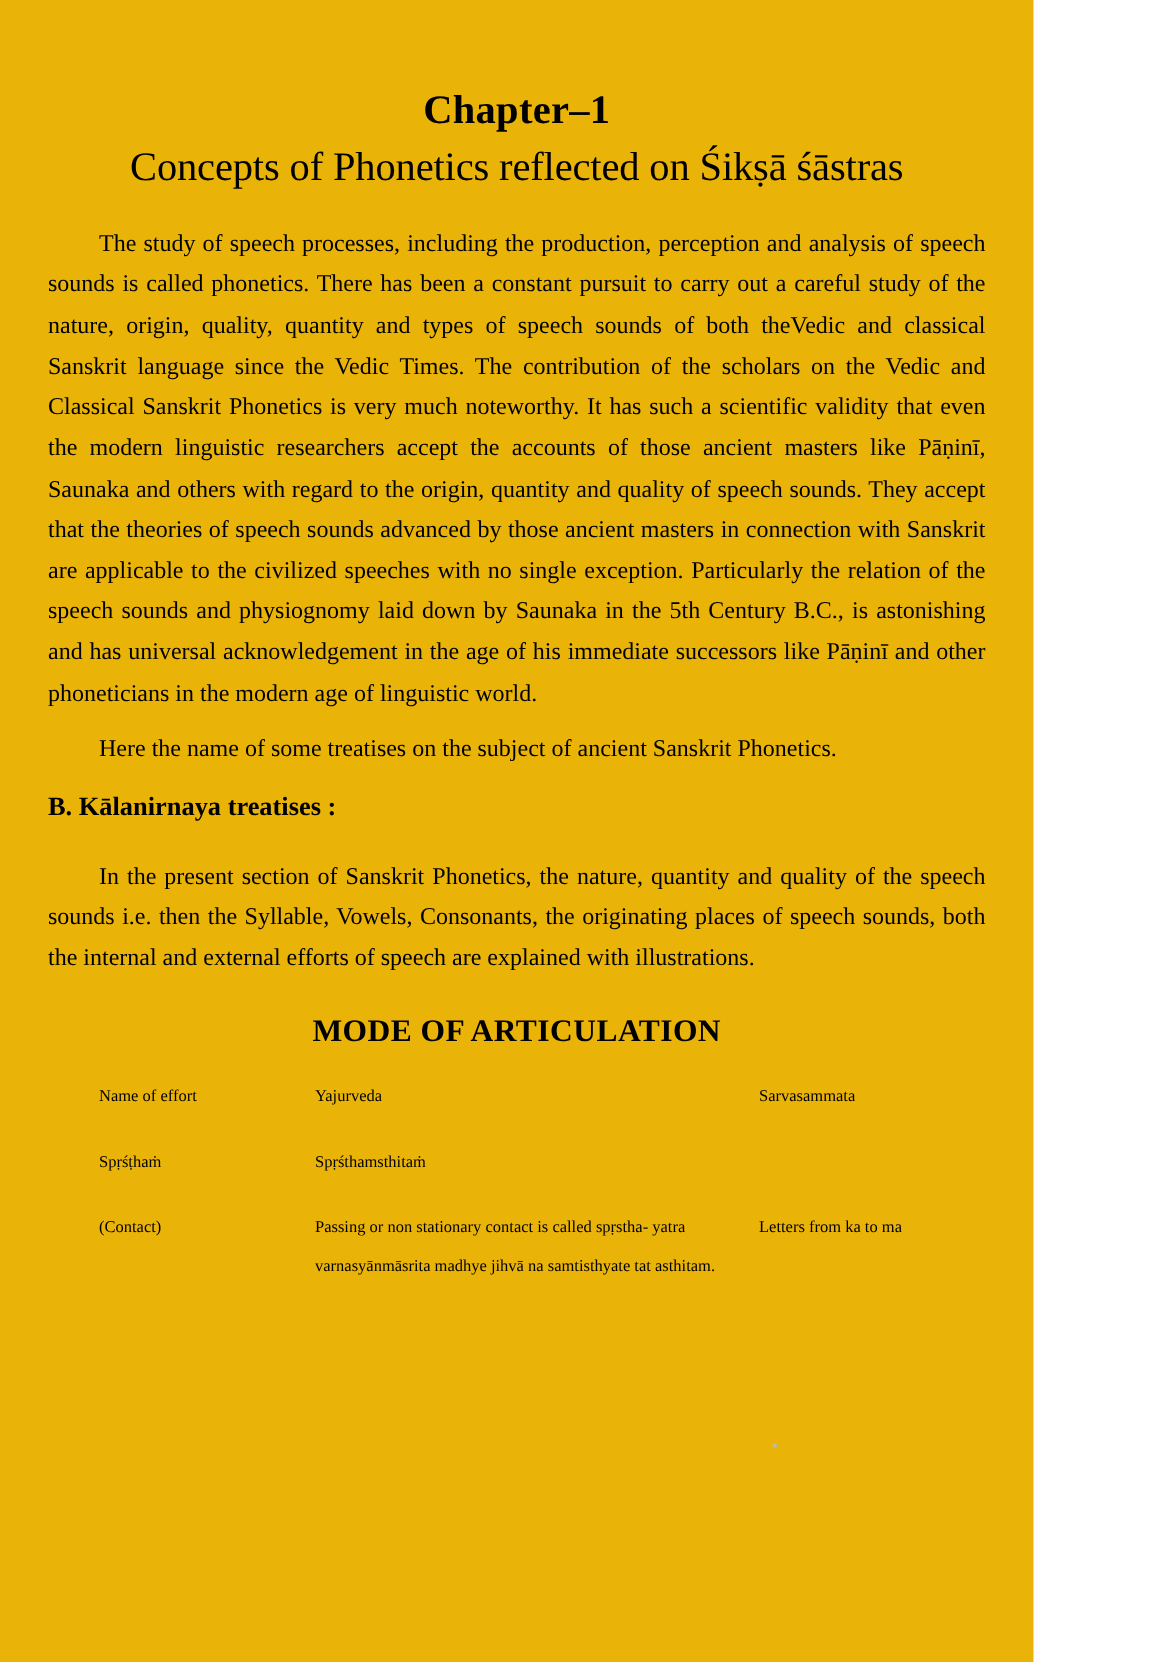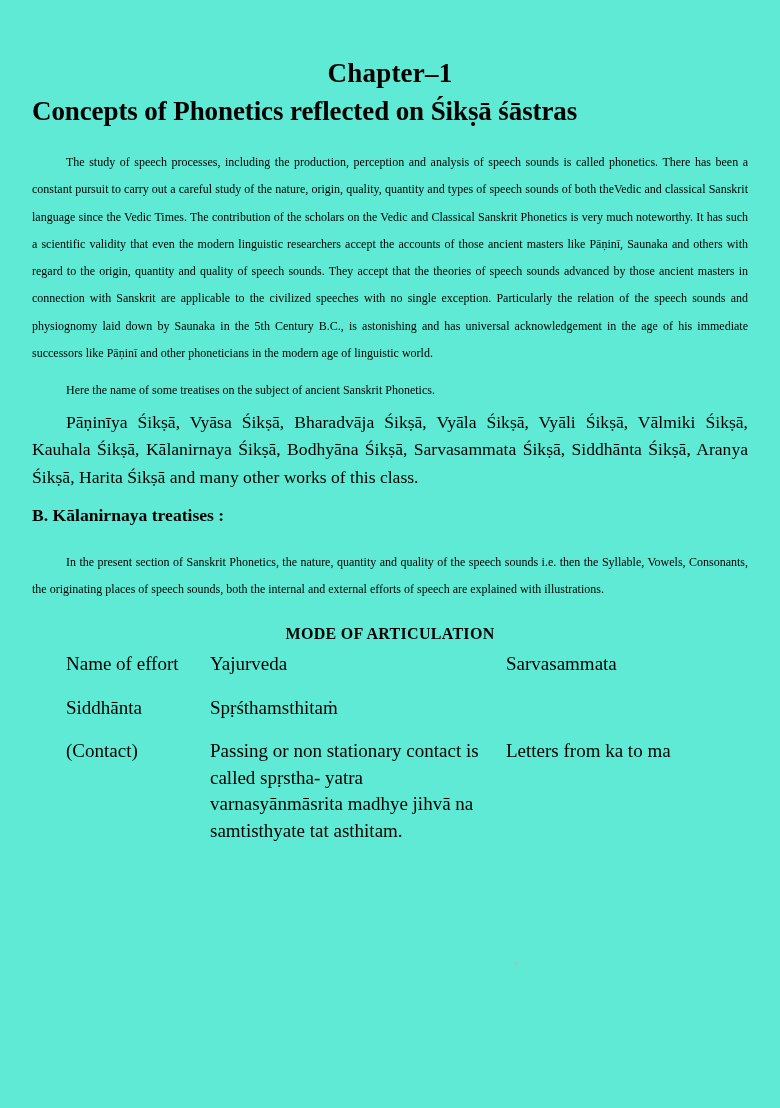--- a/index.html
+++ b/index.html
@@ -11,53 +11,54 @@
   body {
     width: 780px;
     height: 1108px;
     font-family: "Liberation Serif", "DejaVu Serif", serif;
     color: #000000;
     overflow: hidden;
   }
 
   .page {
     position: relative;
-    width: 780px;
+    width: 689px;
     height: 1108px;
-    background: #5eead4;
+    background: #eab308;
     box-sizing: border-box;
     padding: 0 32px;
   }
 
   
   .chapter-label {
     text-align: center;
     font-size: 27px;
     font-weight: bold;
     letter-spacing: 0.2px;
     margin: 0;
     padding-top: 58px;
     line-height: 1.12;
   }
   .chapter-title {
+    text-align: center;
     font-size: 27px;
-    font-weight: bold;
+    font-weight: normal;
     margin: 0;
     padding-top: 8px;
     line-height: 1.15;
     letter-spacing: -0.1px;
   }
 
   
   .body-block {
     margin-top: 22px;
   }
   p.para {
     margin: 0;
-    font-size: 12px;
+    font-size: 16px;
     line-height: 27.2px;
     text-align: justify;
     text-justify: inter-word;
     text-indent: 34px;
     hyphens: none;
   }
   p.para + p.para {
     margin-top: 10px;
   }
   p.para.tight {
@@ -76,33 +77,33 @@
     margin: 5px 0 0 0;
     font-size: 17.6px;
     line-height: 27.2px;
     text-align: justify;
     text-indent: 34px;
   }
 
   
   .section-heading {
     text-align: center;
-    font-size: 16px;
+    font-size: 21px;
     font-weight: bold;
     margin: 0;
     padding-top: 22px;
     letter-spacing: 0.3px;
   }
 
   
   table.mode-table {
     width: 100%;
     border-collapse: collapse;
-    margin-top: 9px;
-    font-size: 19px;
+    margin-top: 19px;
+    font-size: 11px;
     table-layout: fixed;
   }
   table.mode-table th,
   table.mode-table td {
     border: none;
     padding: 0;
     vertical-align: top;
     font-weight: normal;
     text-align: left;
   }
@@ -146,42 +147,41 @@
 
   <h2 class="chapter-title">Concepts of Phonetics reflected on Śikṣā śāstras</h2>
 
   <div class="body-block">
 
     <p class="para">The study of speech processes, including the production, perception and analysis of speech sounds is called phonetics. There has been a constant pursuit to carry out a careful study of the nature, origin, quality, quantity and types of speech sounds of both theVedic and classical Sanskrit language since the Vedic Times. The contribution of the scholars on the Vedic and Classical Sanskrit Phonetics is very much noteworthy. It has such a scientific validity that even the modern linguistic researchers accept the accounts of those ancient masters like Pāṇinī, Saunaka and others with regard to the origin, quantity and quality of speech sounds. They accept that the theories of speech sounds advanced by those ancient masters in connection with Sanskrit are applicable to the civilized speeches with no single exception. Particularly the relation of the speech sounds and physiognomy laid down by Saunaka in the 5th Century B.C., is astonishing and has universal acknowledgement in the age of his immediate successors like Pāṇinī and other phoneticians in the modern age of linguistic world.</p>
 
     <p class="para tight">Here the name of some treatises on the subject of ancient Sanskrit Phonetics.</p>
 
 
-    <p class="list-para">Pāṇinīya Śikṣā, Vyāsa Śikṣā, Bharadvāja Śikṣā, Vyāla Śikṣā, Vyāli Śikṣā, Vālmiki Śikṣā, Kauhala Śikṣā, Kālanirnaya Śikṣā, Bodhyāna Śikṣā, Sarvasammata Śikṣā, Siddhānta Śikṣā, Aranya Śikṣā, Harita Śikṣā and many other works of this class.</p>
 
     <h3 class="sub-head">B. Kālanirnaya treatises :</h3>
 
 
     <p class="para tight">In the present section of Sanskrit Phonetics, the nature, quantity and quality of the speech sounds i.e. then the Syllable, Vowels, Consonants, the originating places of speech sounds, both the internal and external efforts of speech are explained with illustrations.</p>
 
   </div>
 
   <h3 class="section-heading">MODE OF ARTICULATION</h3>
 
   <table class="mode-table">
     <thead>
       <tr>
         <th class="col-name">Name of effort</th>
         <th class="col-def">Yajurveda</th>
         <th class="col-illus">Sarvasammata</th>
       </tr>
     </thead>
     <tbody>
       <tr class="row-1">
-        <td class="col-name">Siddhānta</td>
+        <td class="col-name">Spṛśṭhaṁ</td>
         <td class="col-def">Spṛśthamsthitaṁ</td>
         <td class="col-illus"></td>
       </tr>
       <tr class="row-2">
         <td class="col-name">(Contact)</td>
         <td class="col-def def-just">Passing or non stationary contact is called spṛstha- yatra varnasyānmāsrita madhye jihvā na samtisthyate tat asthitam.</td>
         <td class="col-illus">Letters from ka to ma</td>
       </tr>
     </tbody>
   </table>

